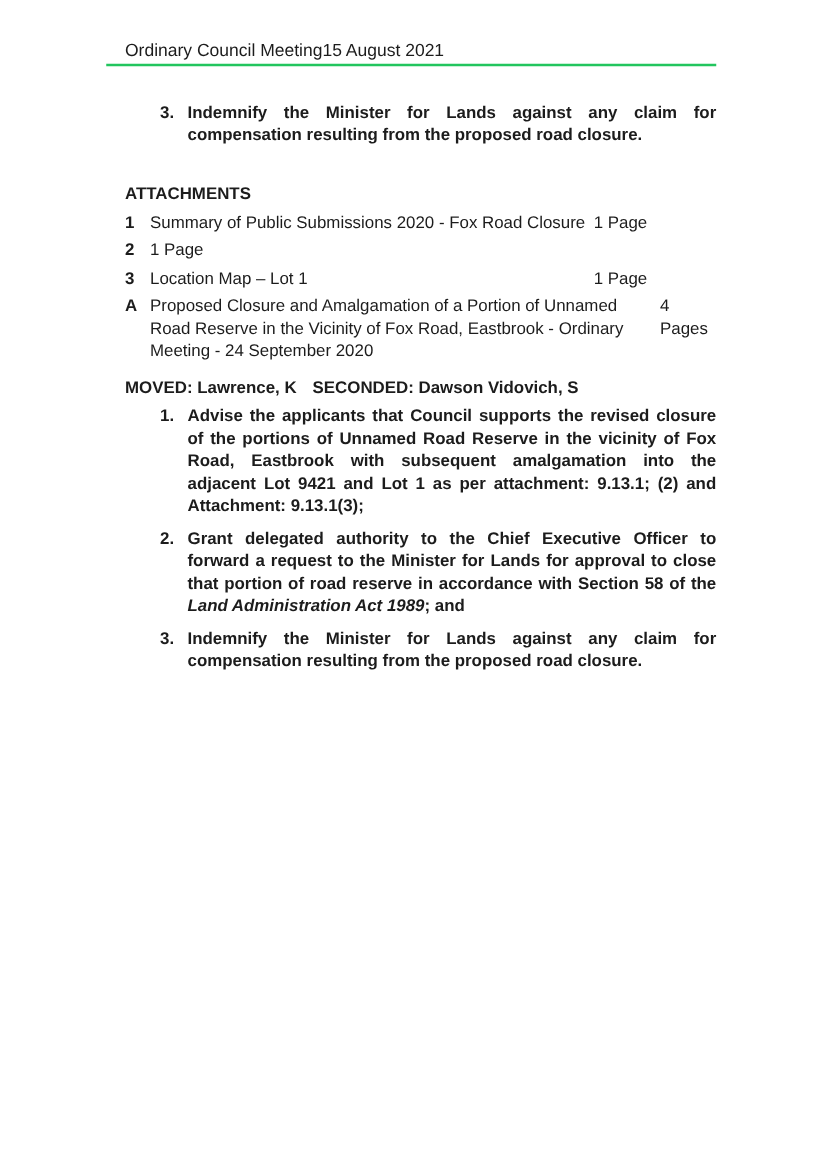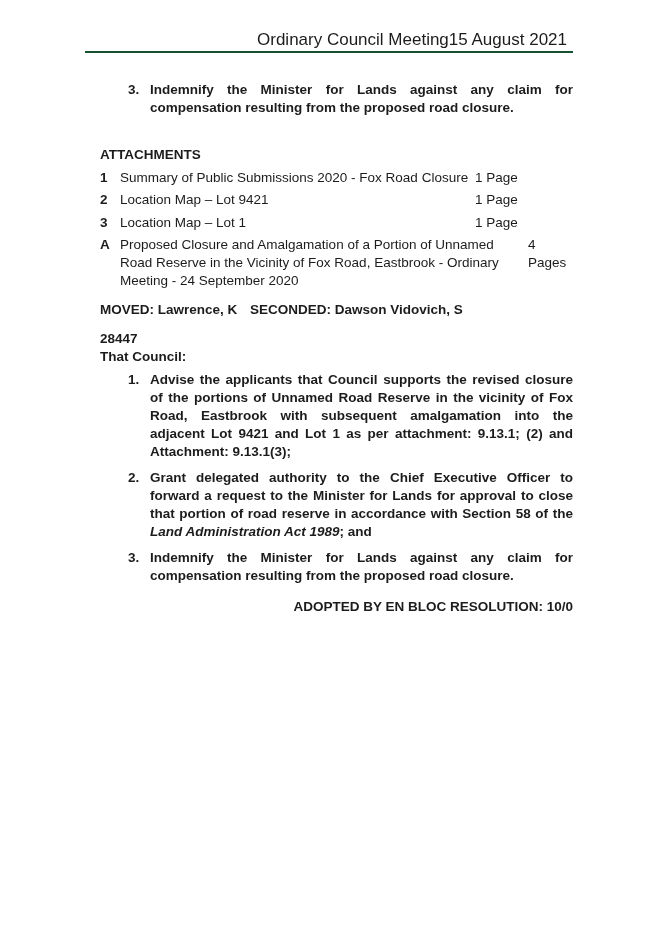--- a/index.html
+++ b/index.html
@@ -15,25 +15,25 @@
     font-family: "Liberation Sans", sans-serif;
     color: #1c1c1c;
     overflow: hidden;
   }
   
   .doc-header {
     position: absolute;
     left: 85px;
     top: 33px;
     width: 488px;
-    border-bottom: 2px solid #14532d;
+    border-bottom: 2px solid #22c55e;
     padding-bottom: 4px;
     display: flex;
-    justify-content: flex-end;
-    font-size: 17px;
+    justify-content: flex-start;
+    font-size: 14px;
     line-height: 14px;
   }
   .doc-header .h-left { margin-left: 15px; }
   .doc-header .h-right { margin-right: 6px; }
 
   
   .content {
     position: absolute;
     left: 100px;
     top: 56px;
@@ -142,21 +142,20 @@
 
     <div class="section-heading">ATTACHMENTS</div>
 
     <div class="att-row">
       <span class="att-num">1</span>
       <span class="att-title">Summary of Public Submissions 2020 - Fox Road Closure</span>
       <span class="att-pages">1 Page</span>
     </div>
     <div class="att-row">
       <span class="att-num">2</span>
-      <span class="att-title">Location Map – Lot 9421</span>
       <span class="att-pages">1 Page</span>
     </div>
     <div class="att-row">
       <span class="att-num">3</span>
       <span class="att-title">Location Map – Lot 1</span>
       <span class="att-pages">1 Page</span>
     </div>
 
 
     <div class="app-row">
@@ -165,36 +164,31 @@
       <span class="app-pages">4 Pages</span>
     </div>
 
 
 
     <div class="moved-line">
       <span class="moved">MOVED: Lawrence, K</span>
       <span class="seconded">SECONDED: Dawson Vidovich, S</span>
     </div>
 
-    <div class="res-number-block">
-      <div>28447</div>
-      <div>That Council:</div>
-    </div>
 
     <div class="num-item res-item">
       <span class="num">1.</span>
       <span class="num-text">Advise the applicants that Council supports the revised closure of the portions of Unnamed Road Reserve in the vicinity of Fox Road, Eastbrook with subsequent amalgamation into the adjacent Lot 9421 and Lot 1 as per attachment: 9.13.1; (2) and Attachment: 9.13.1(3);</span>
     </div>
 
     <div class="num-item res-item">
       <span class="num">2.</span>
       <span class="num-text"><span>Grant delegated authority to the Chief Executive Officer to forward a request to the Minister for Lands for approval to close that portion of road reserve in accordance with Section 58 of the </span><span class="italic">Land Administration Act 1989</span><span>; and</span></span>
     </div>
 
     <div class="num-item res-item">
       <span class="num">3.</span>
       <span class="num-text">Indemnify the Minister for Lands against any claim for compensation resulting from the proposed road closure.</span>
     </div>
 
-    <div class="adopted">ADOPTED BY EN BLOC RESOLUTION: 10/0</div>
 
   </div>
 </div>
 
 </body></html>

